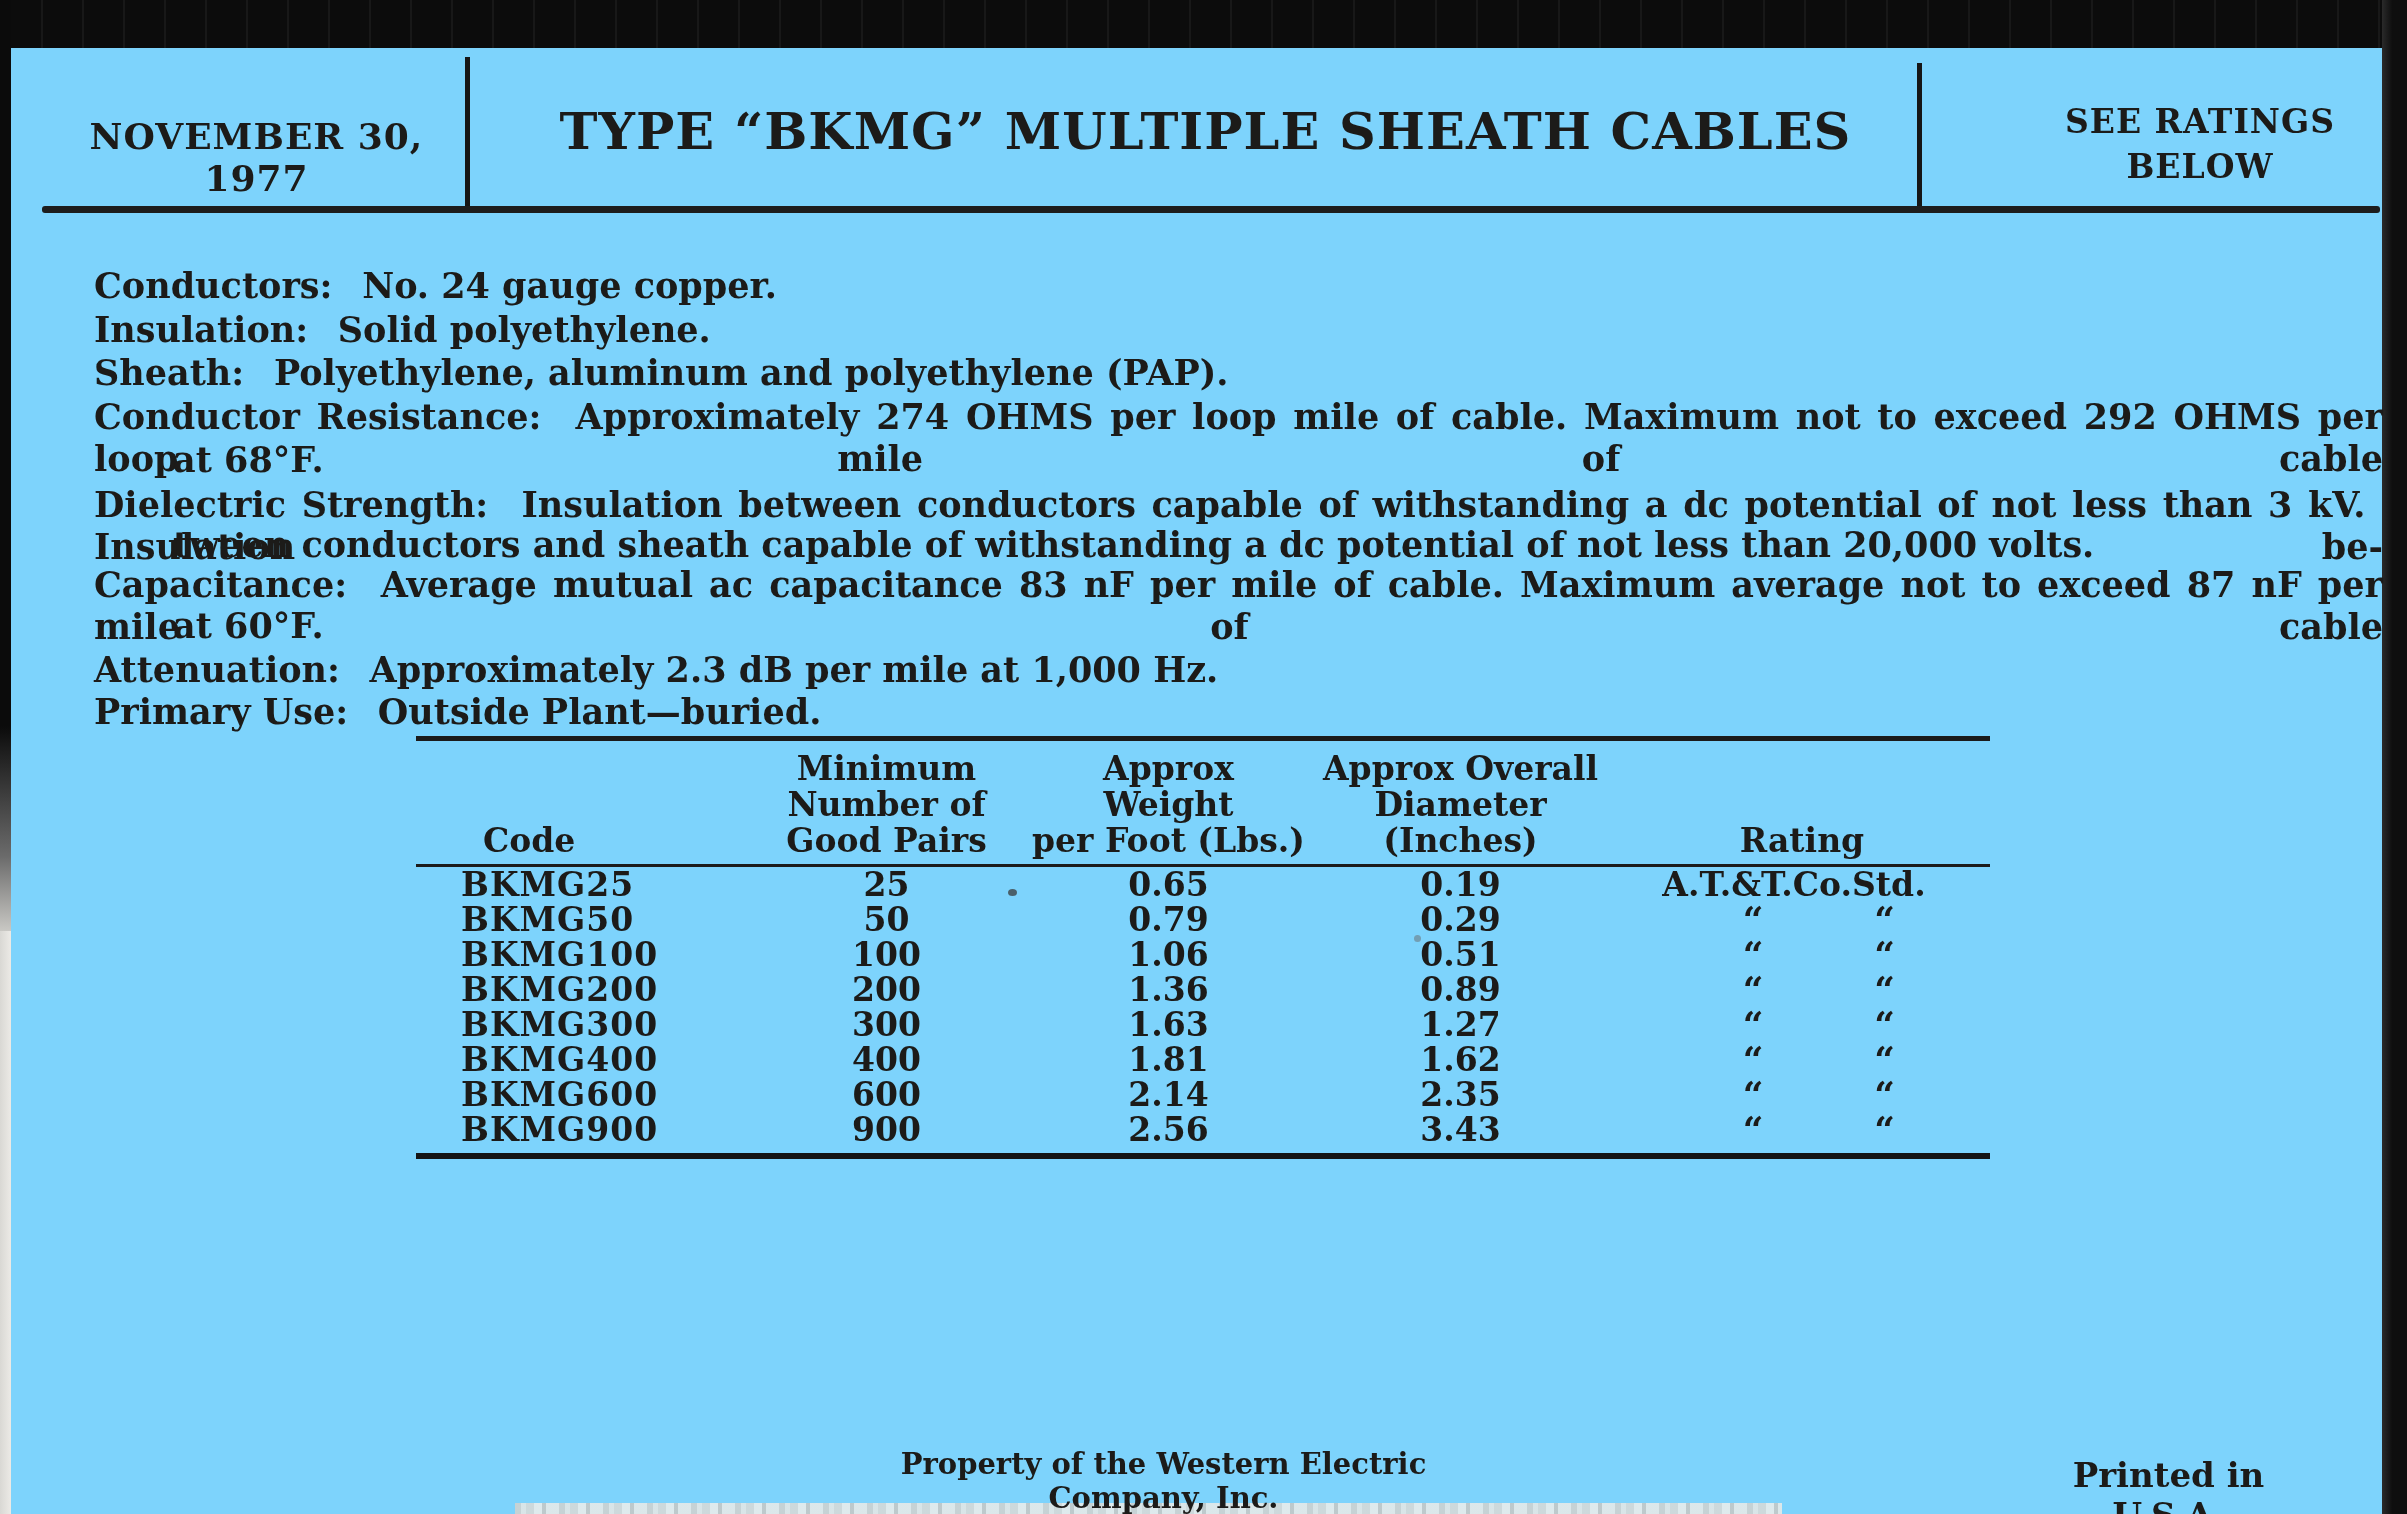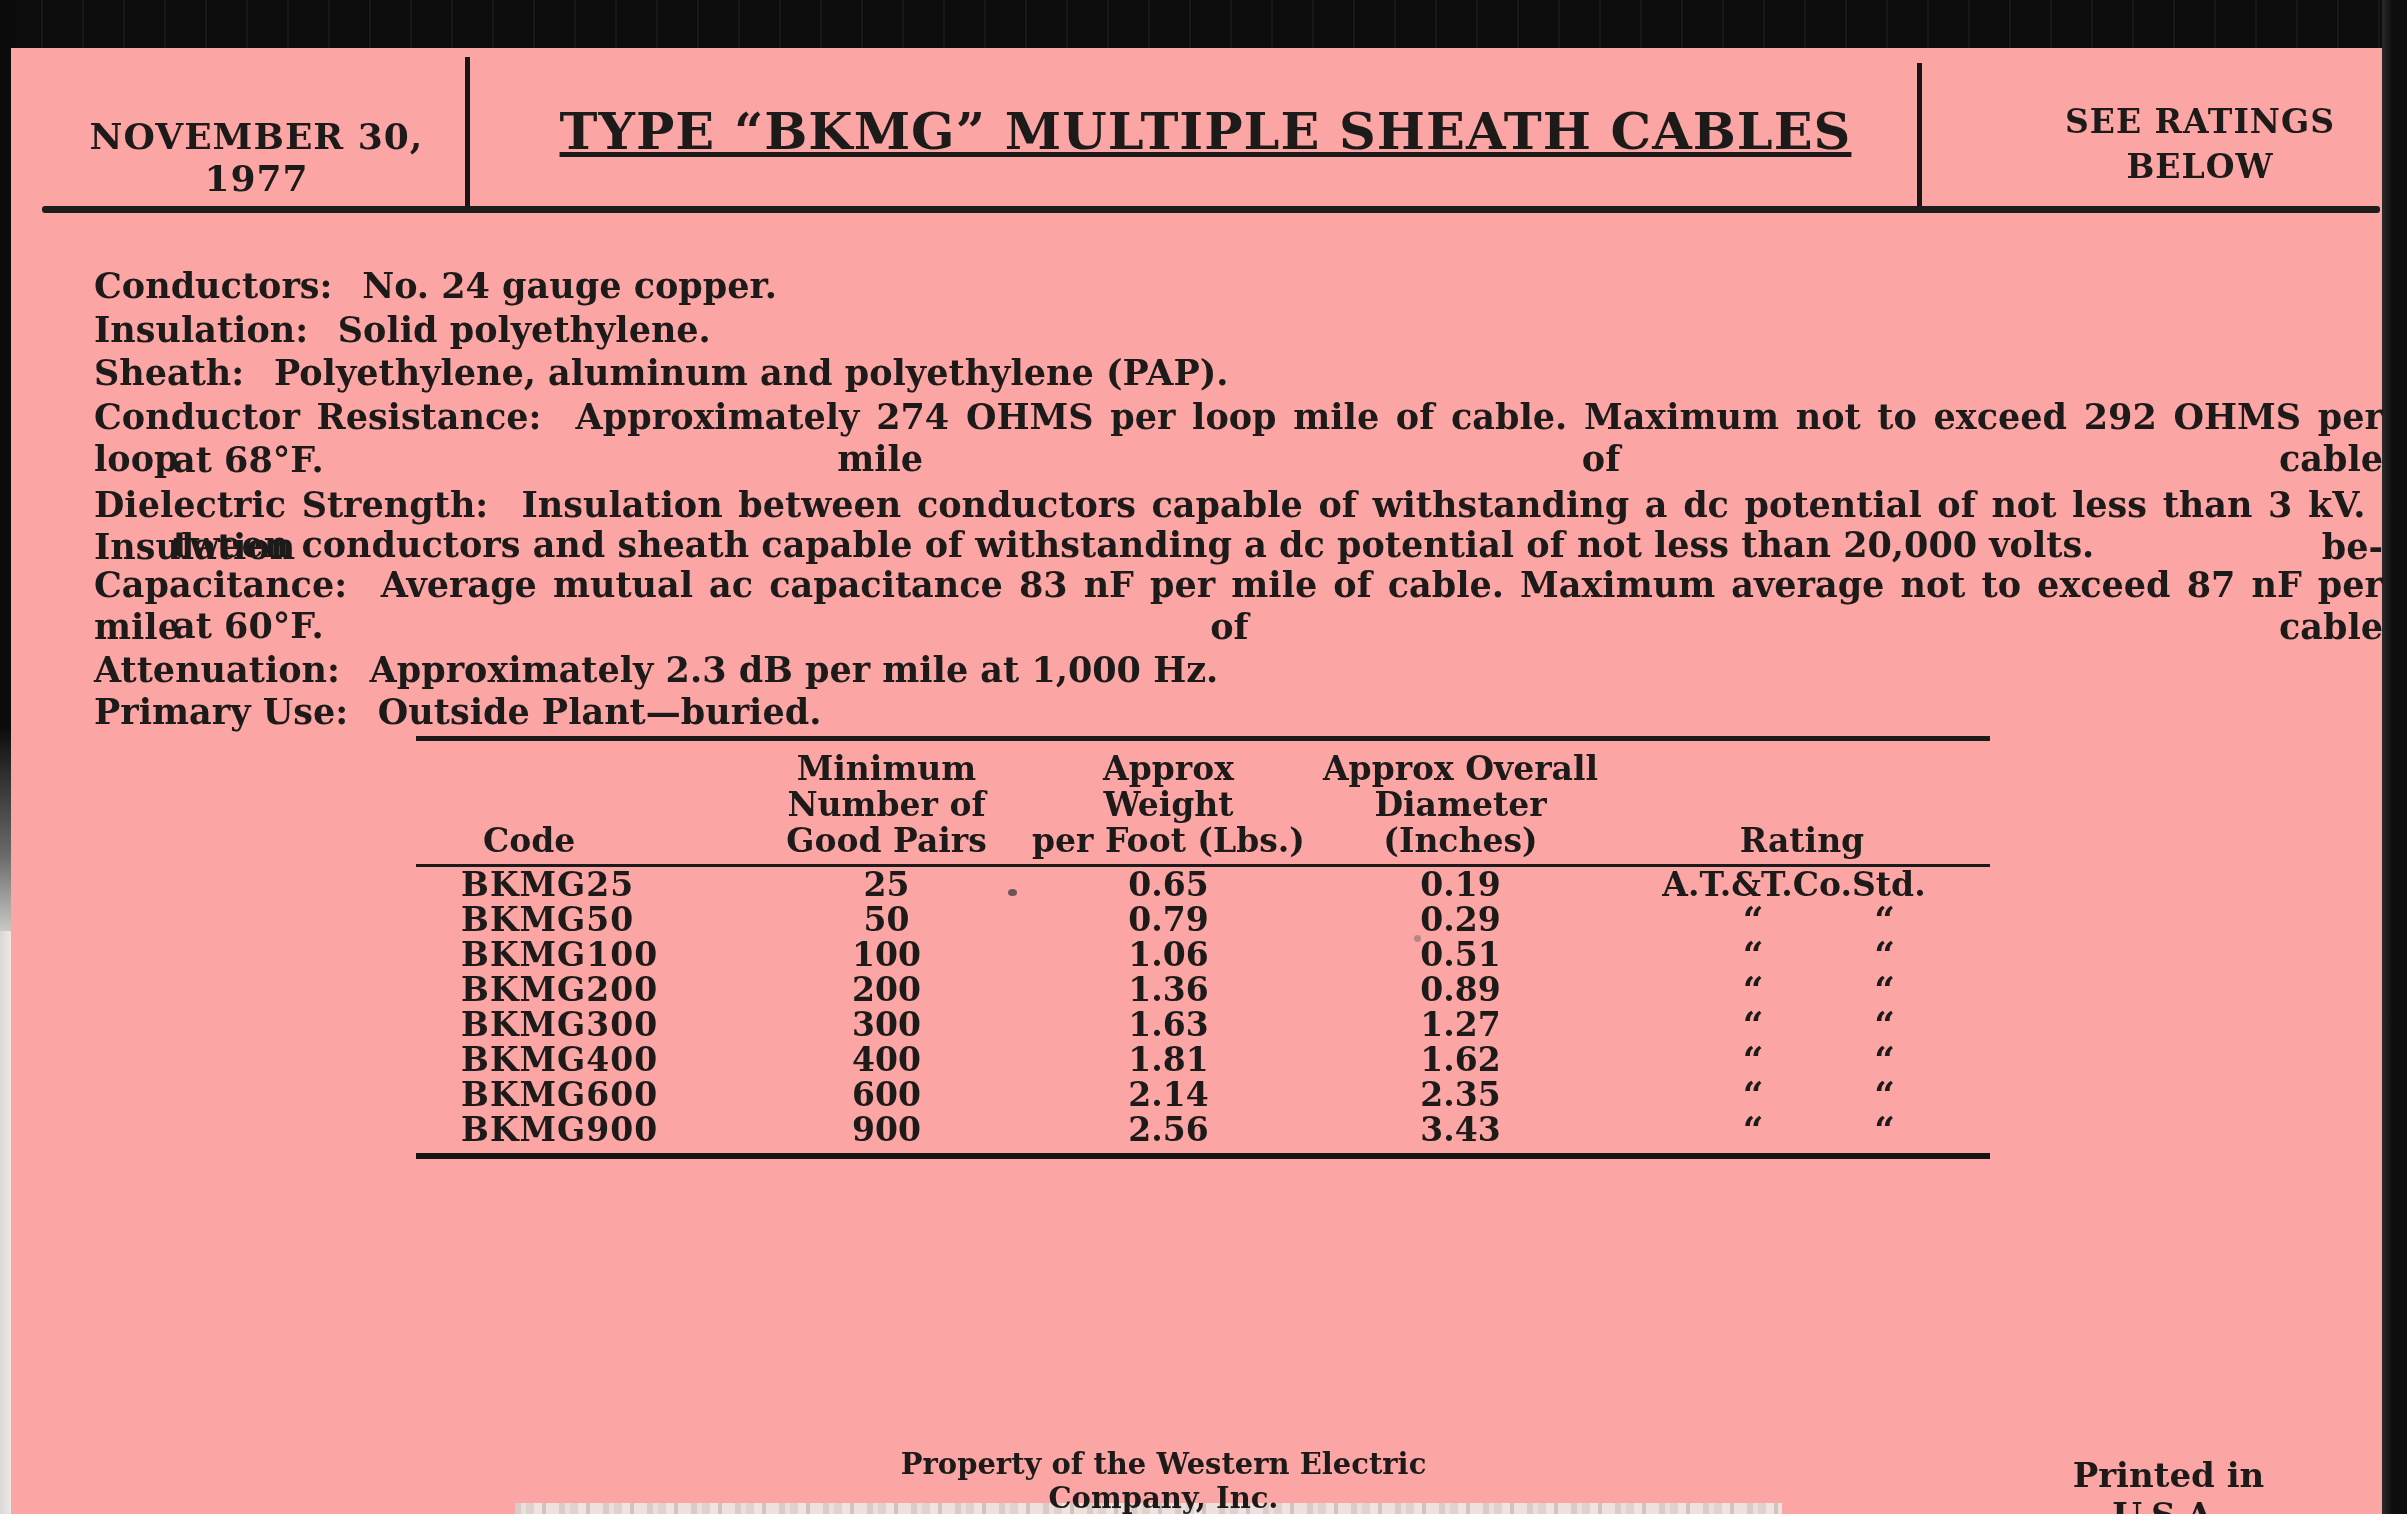--- a/index.html
+++ b/index.html
@@ -1,18 +1,18 @@
 <!DOCTYPE html>
 <html><head>
 <meta charset="utf-8">
 <style>
   html,body { margin:0; padding:0; background:#000; }
   .canvas {
     position:relative; width:2408px; height:1515px;
-    background:#fca5a5; overflow:hidden;
+    background:#7dd3fc; overflow:hidden;
     font-family:"DejaVu Serif", serif; color:#1c1b19;
   }
   
   .band-top {
     position:absolute; left:0; top:0; width:2408px; height:48px;
     background:
       repeating-linear-gradient(90deg, rgba(255,255,255,0.05) 0 2px, rgba(0,0,0,0) 2px 41px),
       #0c0c0c;
   }
   .band-right {
@@ -35,21 +35,21 @@
   .speck2 { position:absolute; left:1414px; top:935px; width:7px; height:7px; border-radius:50%; background:#6a6a6a; opacity:.5; }
 
   
   .hdr-date {
     position:absolute; left:45px; top:115px; width:423px;
     text-align:center; font-size:36px; font-weight:bold; letter-spacing:1px;
   }
   .hdr-div1 { position:absolute; left:465px; top:57px; width:5px; height:151px; background:#161616; }
   .hdr-title {
     position:absolute; left:500px; top:101px; width:1411px;
-    text-align:center; font-size:51px; font-weight:bold; letter-spacing:1px;text-decoration:underline;
+    text-align:center; font-size:51px; font-weight:bold; letter-spacing:1px;
   }
   .hdr-div2 { position:absolute; left:1917px; top:63px; width:5px; height:146px; background:#161616; }
   .hdr-ratings {
     position:absolute; left:1922px; top:99px; width:556px;
     text-align:center; font-size:33px; font-weight:bold; line-height:45px; letter-spacing:1px;
   }
   .hdr-rule { position:absolute; left:42px; top:206px; width:2338px; height:7px; background:#1d1d1d; border-radius:3px; }
 
   
   .spec {

